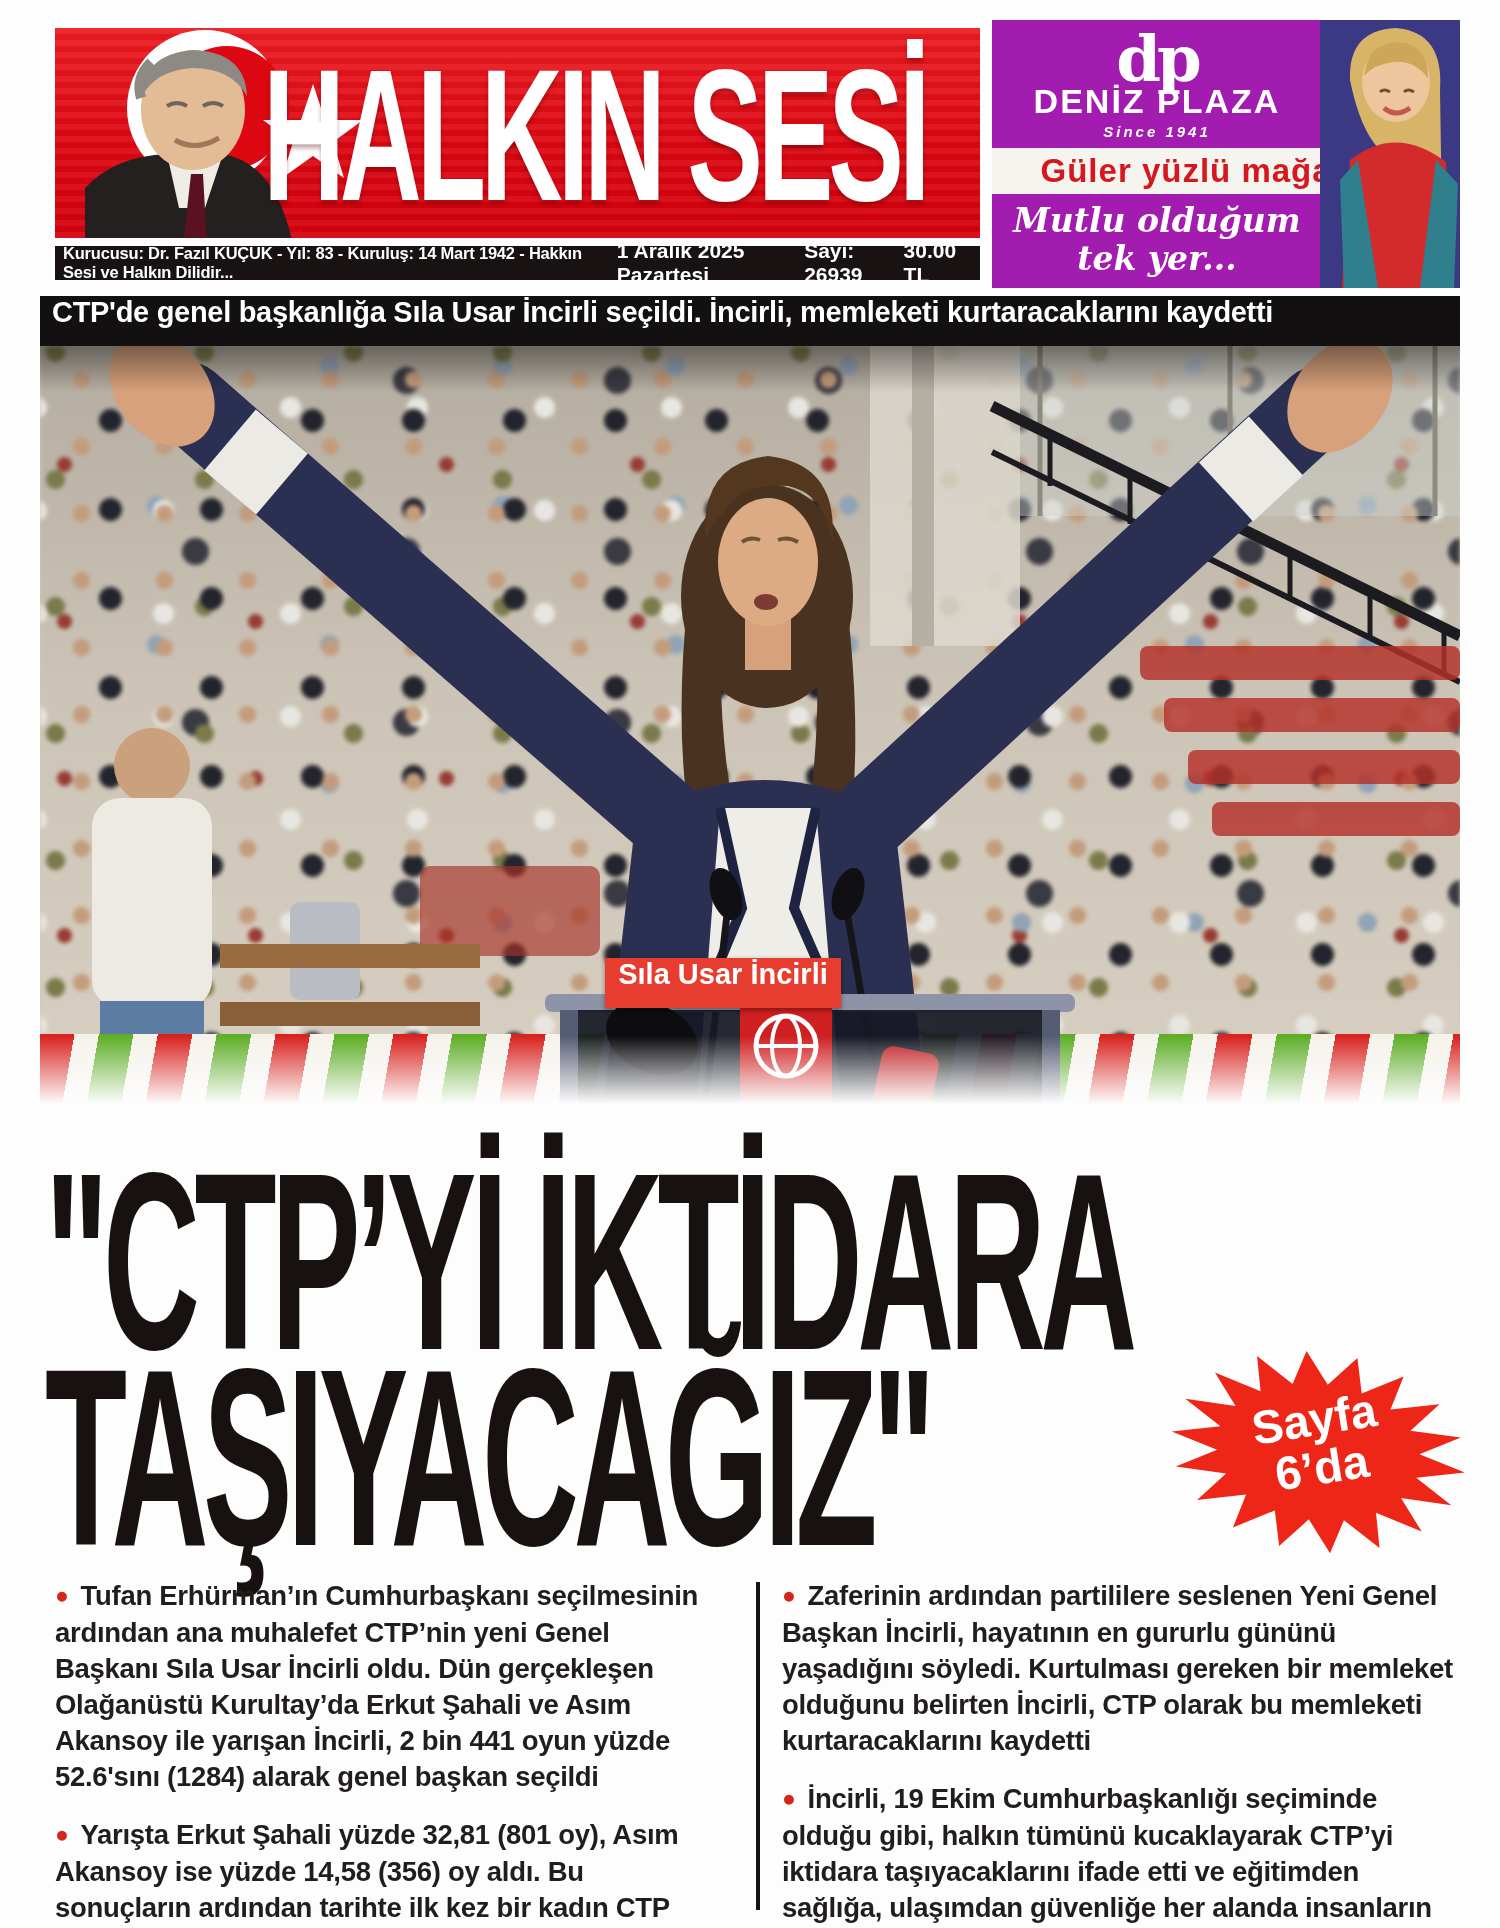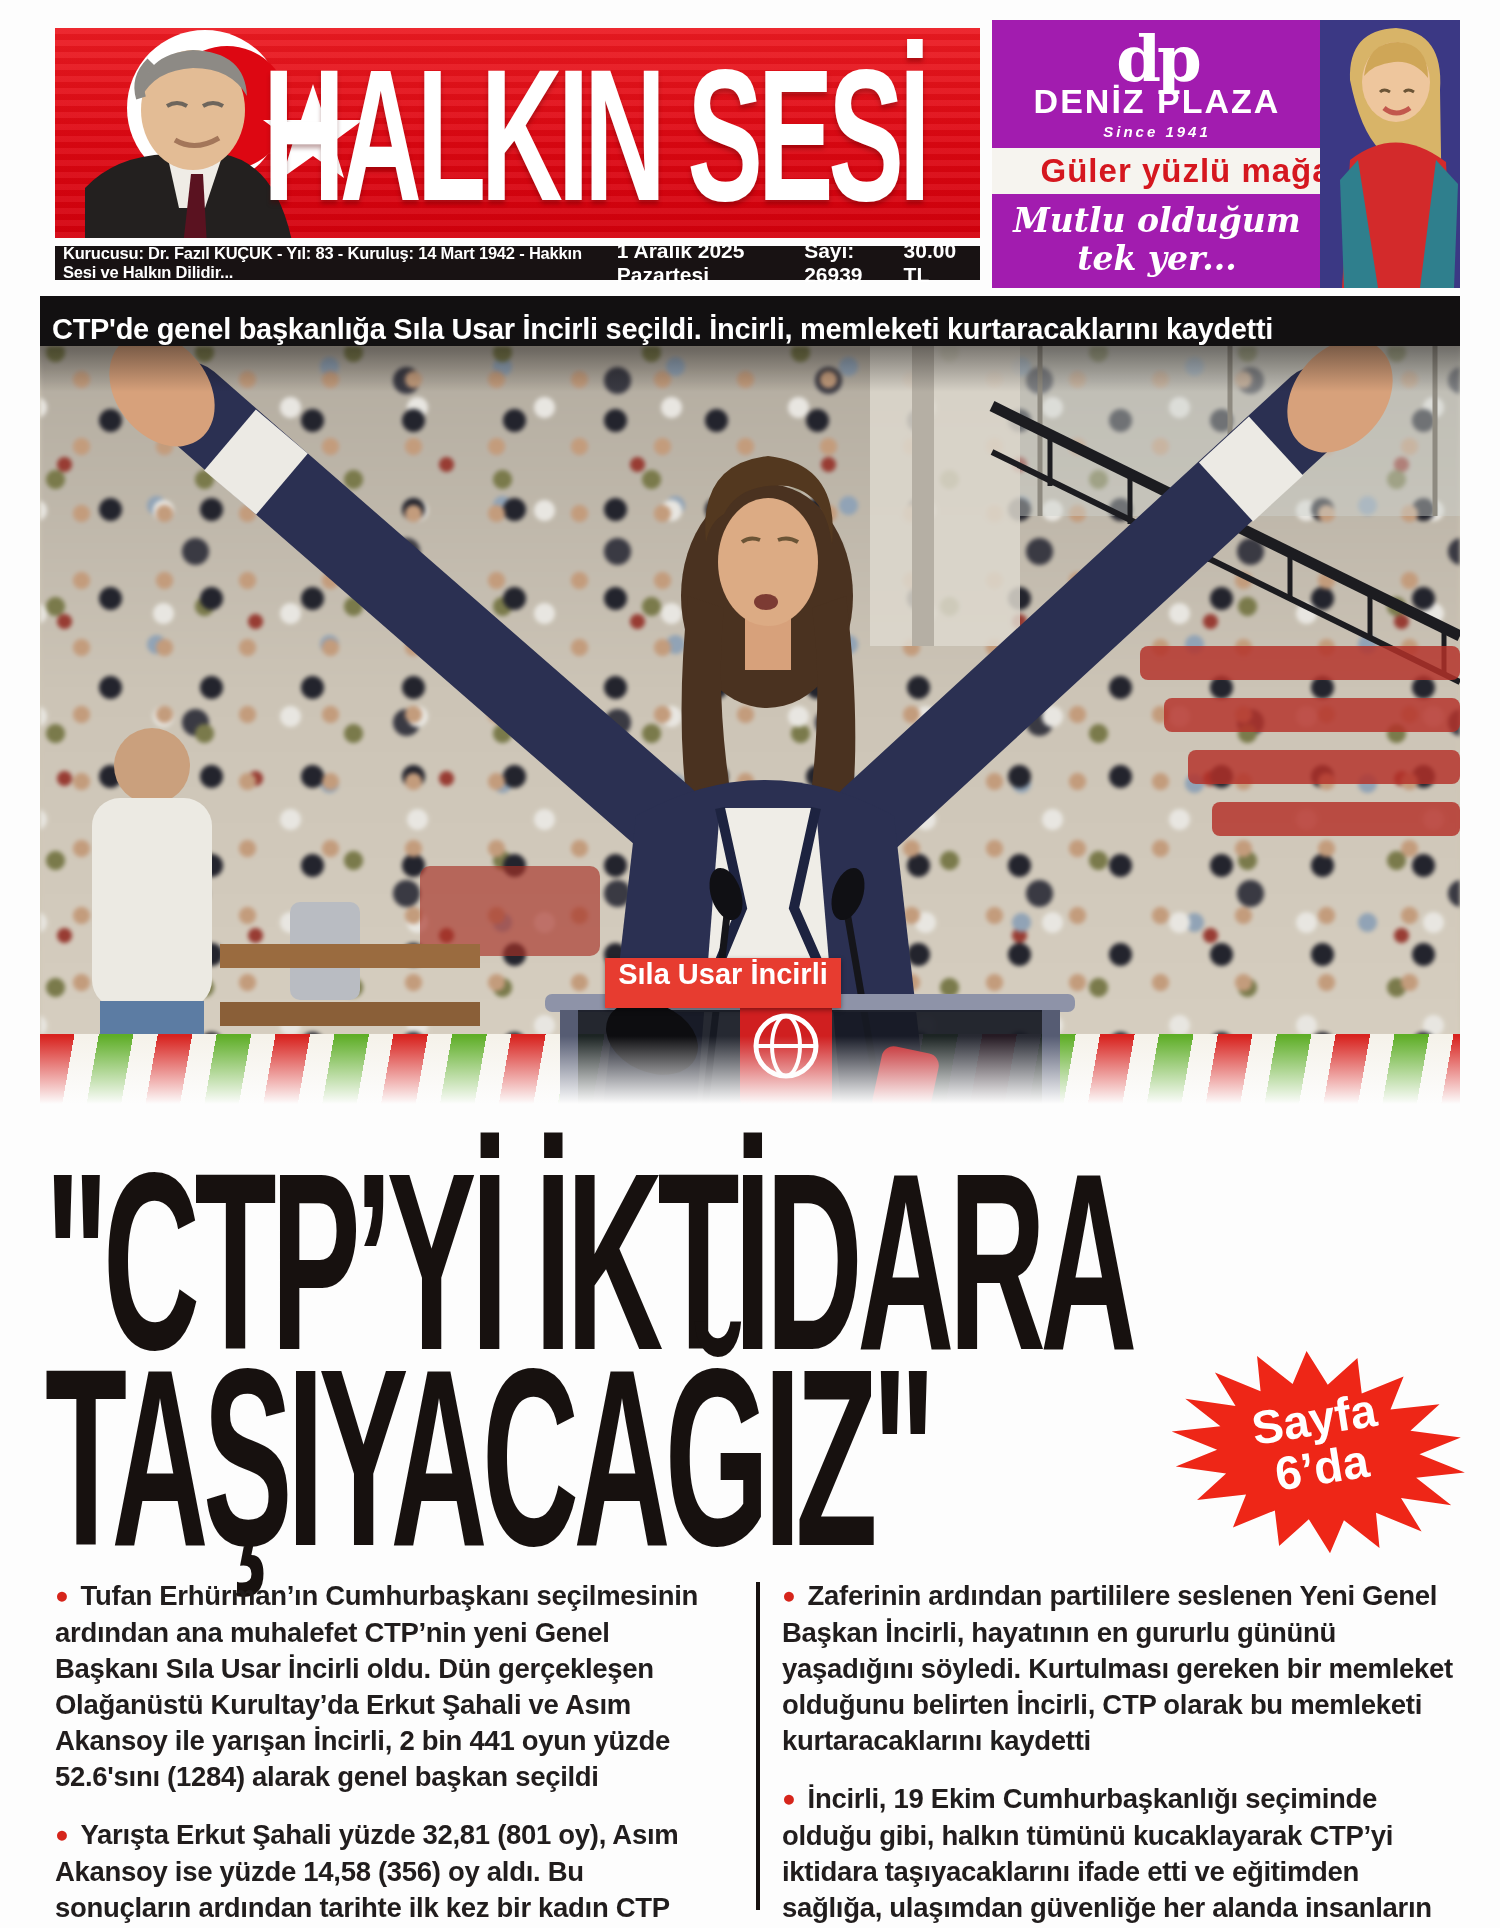--- a/index.html
+++ b/index.html
@@ -30,21 +30,21 @@
   .ad-since{font-weight:700;font-size:15px;letter-spacing:3px;margin-top:2px;font-style:italic;}
   .ad-band{position:absolute;left:0;top:128px;width:345px;height:46px;background:#f6f4ef;
     display:flex;align-items:center;justify-content:center;padding-left:40px;}
   .ad-band span{color:#d5171f;font-weight:900;font-size:33px;letter-spacing:1px;}
   .ad-script{position:absolute;left:0;top:182px;width:330px;text-align:center;color:#fff;
     font-family:"DejaVu Serif",serif;font-style:italic;font-weight:700;font-size:33px;line-height:1.15;}
   .ad-girl{position:absolute;right:0;top:0;width:140px;height:100%;}
 
   
   .strapline{position:absolute;left:40px;top:296px;width:1420px;height:50px;background:#121011;
-    display:flex;align-items:flex-end;}
+    display:flex;align-items:flex-start;}
   .strapline span{color:#fff;font-weight:700;font-size:29px;letter-spacing:-0.3px;margin-left:12px;white-space:nowrap;}
 
   
   .photo{position:absolute;left:40px;top:346px;width:1420px;height:770px;overflow:hidden;background:#cfc6b6;}
   .crowd{position:absolute;inset:0;filter:blur(2px) saturate(.9);
     background-image:
       radial-gradient(circle,#c79b78 0 8px,rgba(0,0,0,0) 9px),
       radial-gradient(circle,#23242e 0 11px,rgba(0,0,0,0) 12px),
       radial-gradient(circle,#e8e6e0 0 10px,rgba(0,0,0,0) 11px),
       radial-gradient(circle,#7a7a46 0 9px,rgba(0,0,0,0) 10px),

